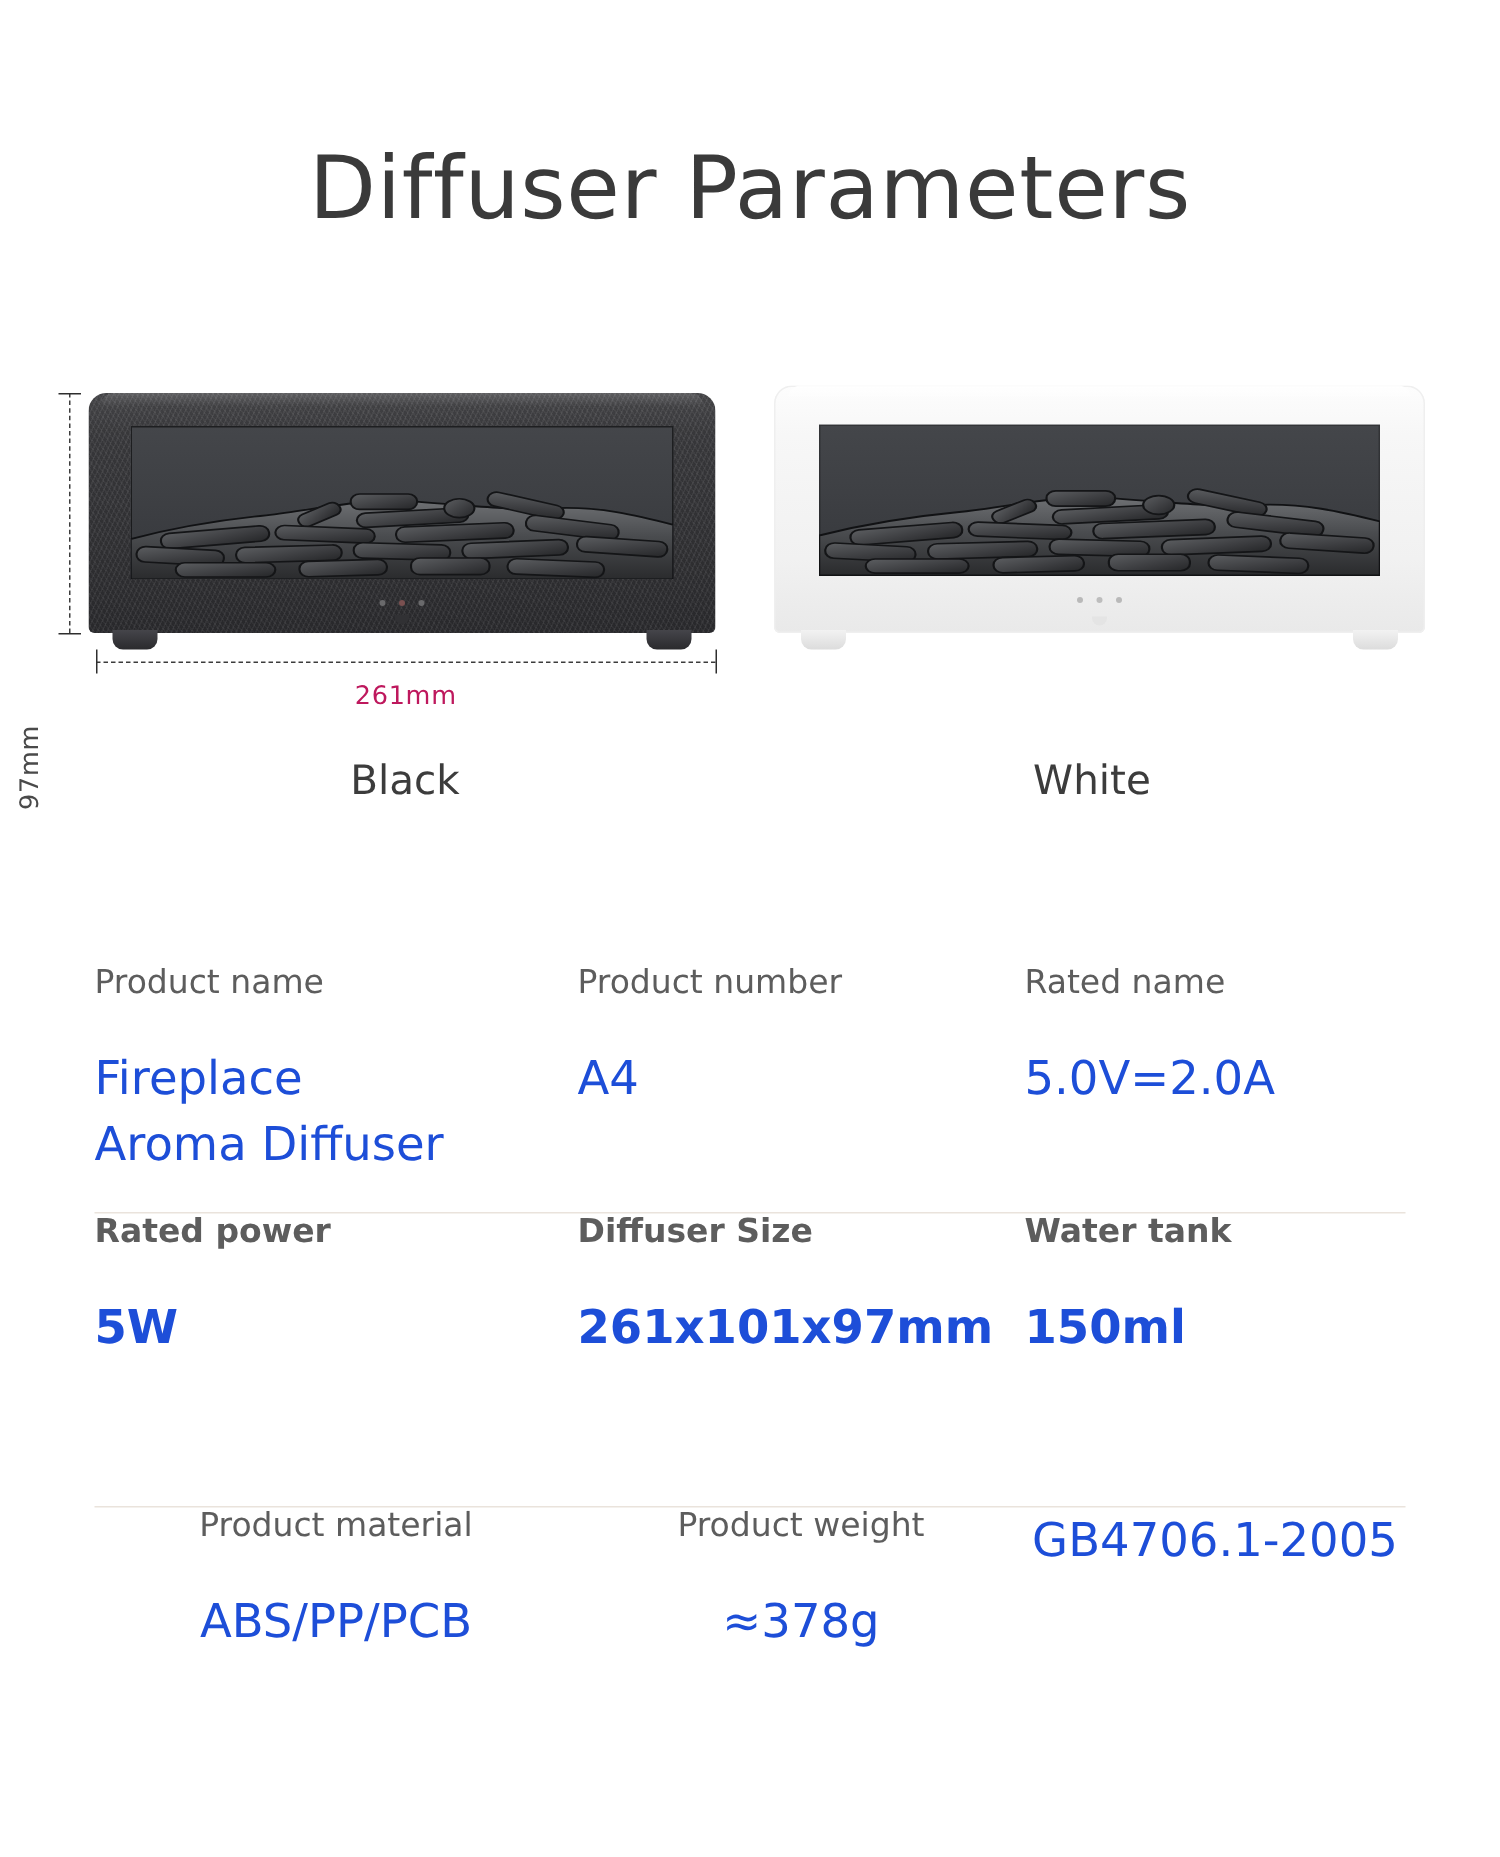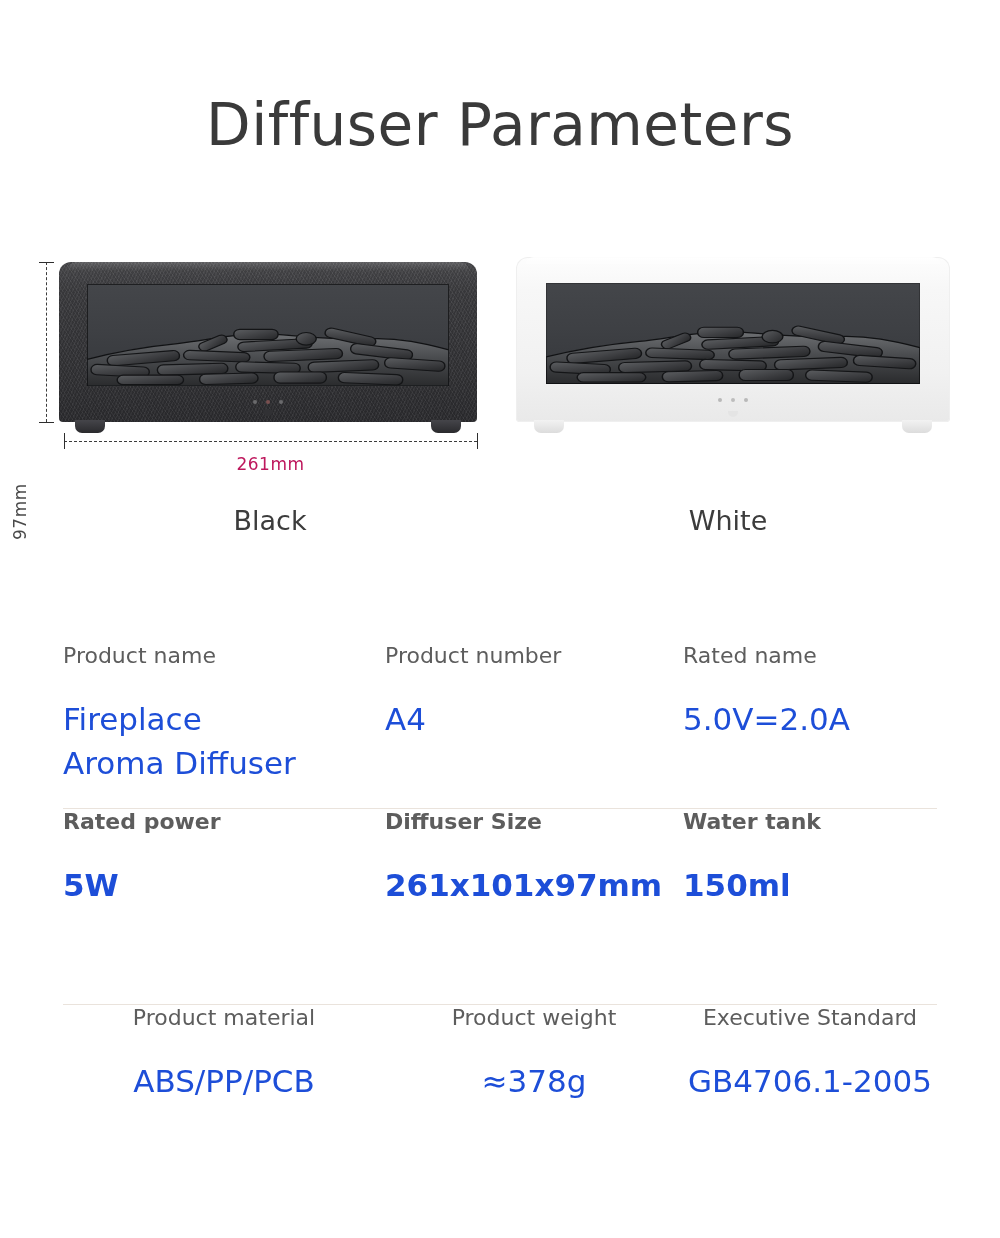--- a/index.html
+++ b/index.html
@@ -404,18 +404,17 @@
   <div class="spec-row r3">
     <div>
       <div class="spec-label">Product material</div>
       <div class="spec-value">ABS/PP/PCB</div>
     </div>
     <div>
       <div class="spec-label">Product weight</div>
       <div class="spec-value">≈378g</div>
     </div>
     <div>
-      <div class="spec-label">Executive Standard</div>
       <div class="spec-value">GB4706.1-2005</div>
     </div>
   </div>
 
 </div>
 
 </body></html>

